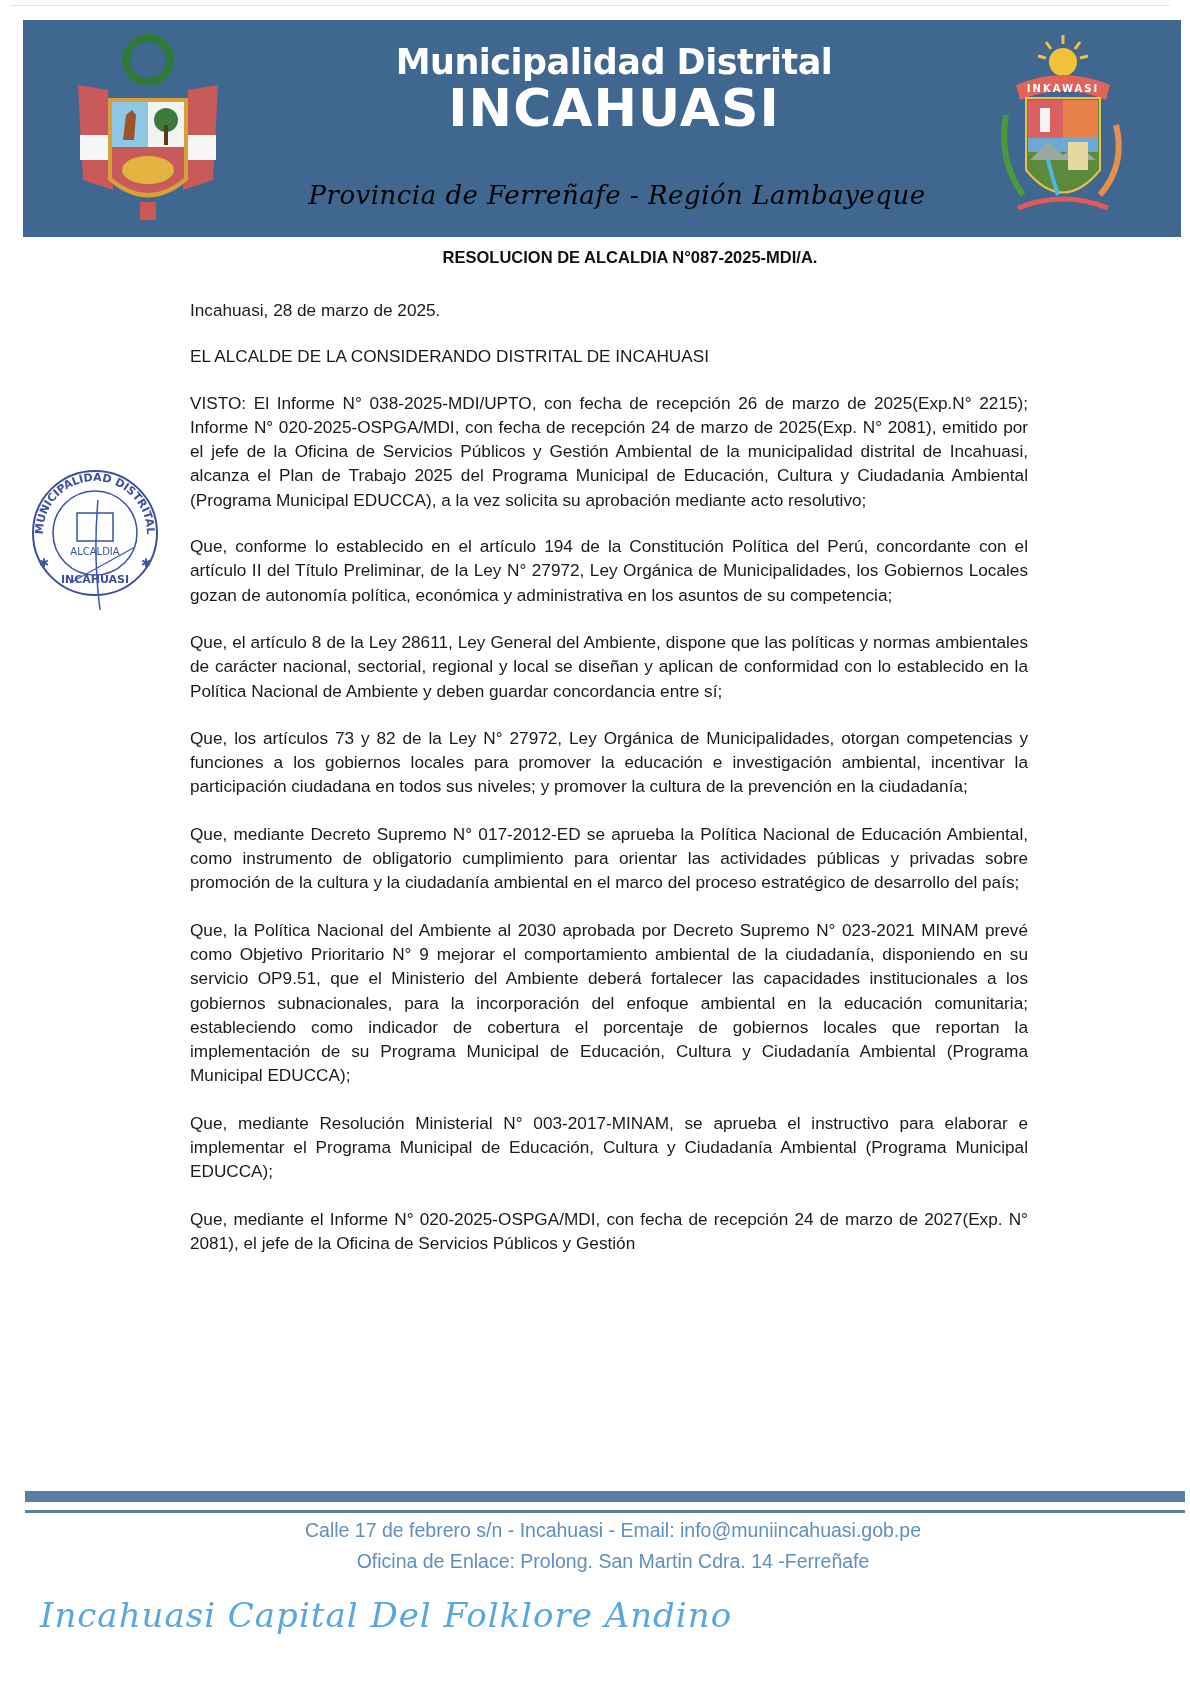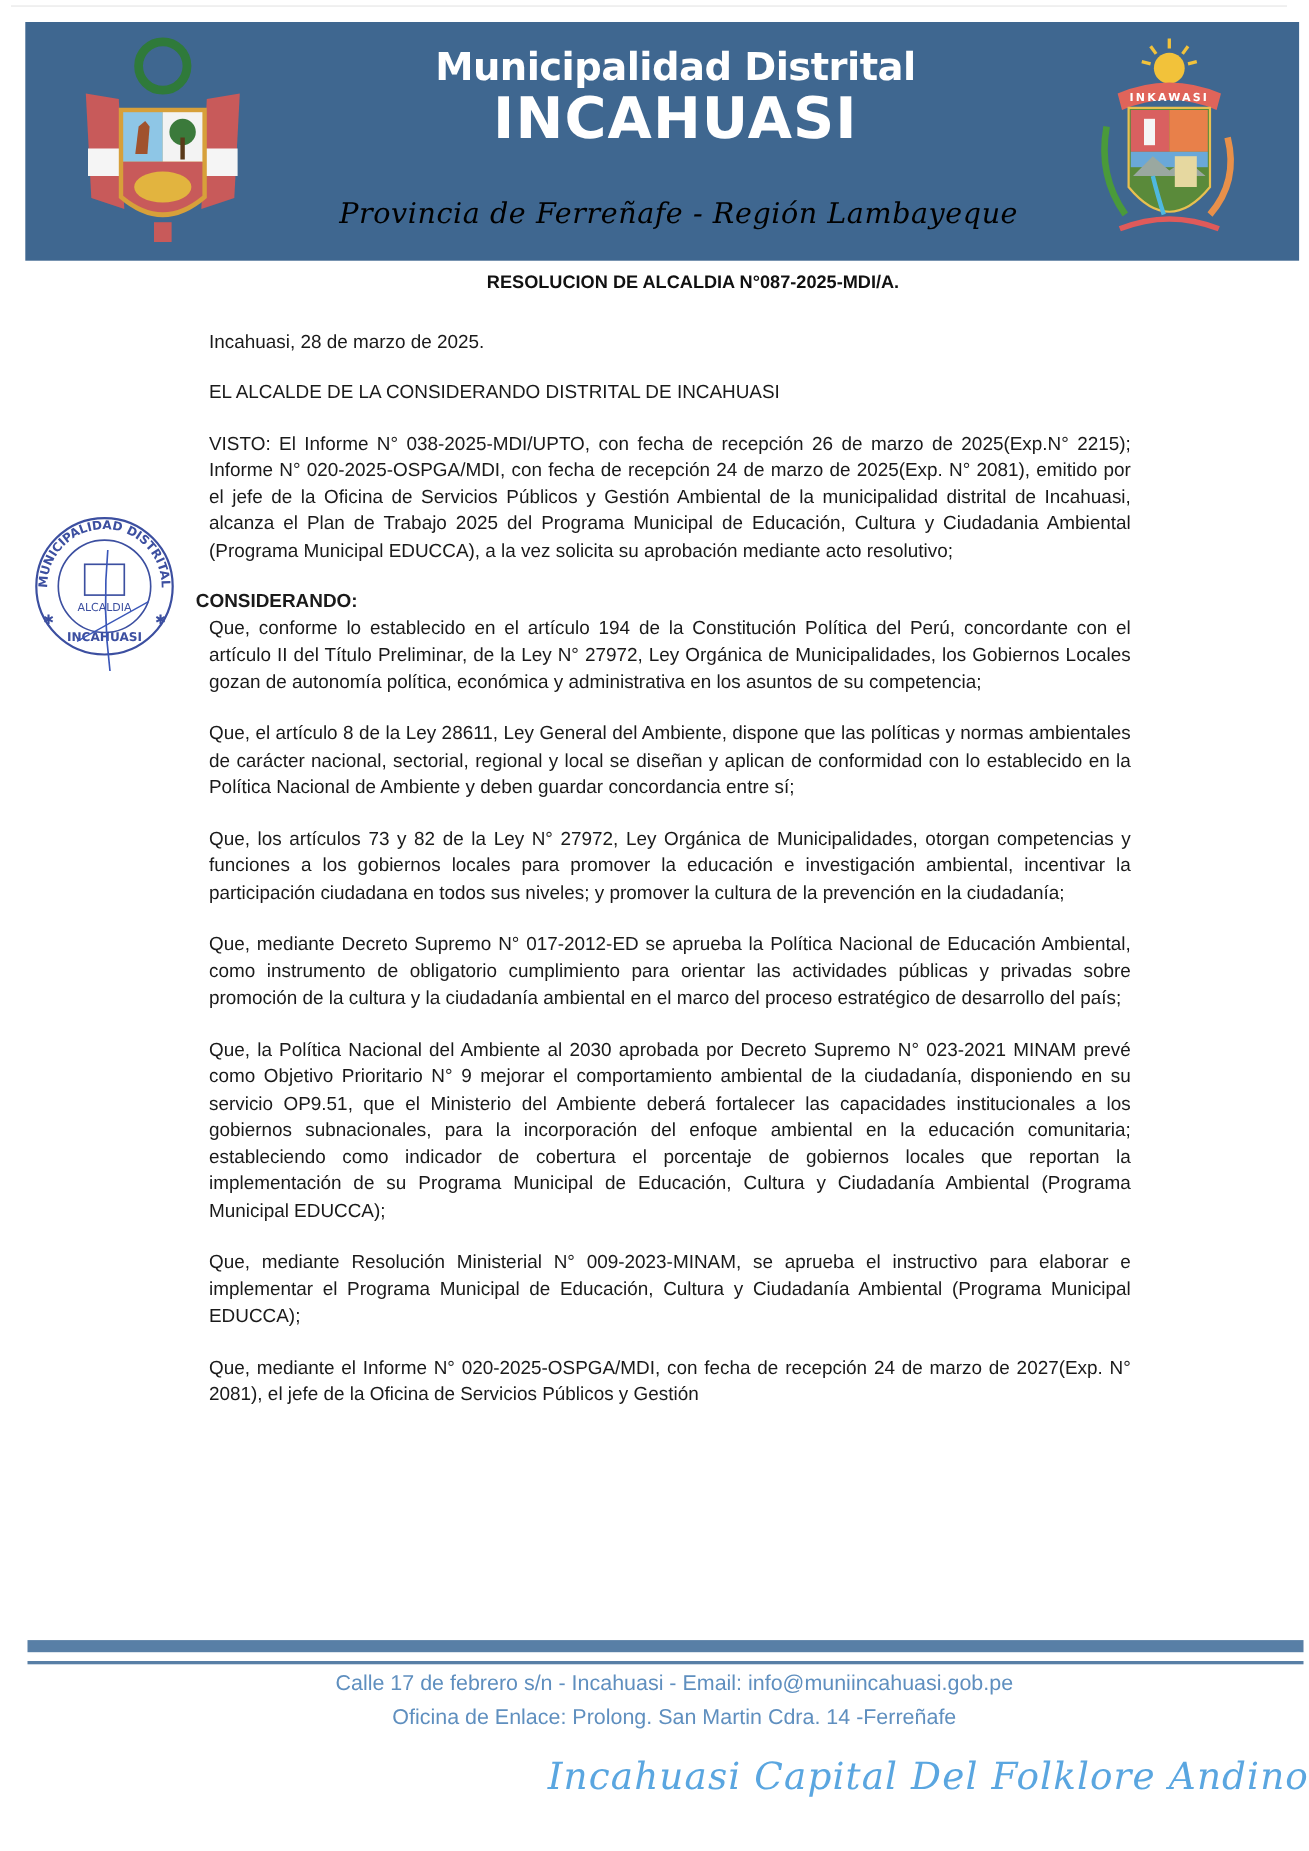--- a/index.html
+++ b/index.html
@@ -45,21 +45,21 @@
   .stamp { position: absolute; left: 25px; top: 455px; width: 140px; height: 160px; }
   .sep-thick { position: absolute; left: 25px; top: 1491px; width: 1160px; height: 11px; background: #587fa6; }
   .sep-thin { position: absolute; left: 25px; top: 1510px; width: 1160px; height: 3px; background: #587fa6; }
   .foot1, .foot2 {
     position: absolute; left: 0; right: 16px; text-align: center; color: #5f8fbf;
     font-size: 19.5px; padding-left: 52px;
   }
   .foot1 { top: 1519px; }
   .foot2 { top: 1550px; }
   .slogan {
-    position: absolute; left: 0; right: 0; top: 1595px; text-align: right;
+    position: absolute; left: 0; right: 0; top: 1595px; text-align: left;
     font-family: "DejaVu Serif", serif; font-style: italic; font-size: 34px; color: #5aa6e0;
     padding-left: 40px; letter-spacing: 1px;
   }
 </style>
 </head>
 <body>
 
 <div class="topline"></div>
 
 <div class="banner">
@@ -127,27 +127,26 @@
   <text x="14" y="112" font-size="12" fill="#3c4fa0">✱</text>
   <text x="116" y="112" font-size="12" fill="#3c4fa0">✱</text>
   <path d="M73 45 Q68 100 75 155" stroke="#3a56b8" stroke-width="1.5" fill="none"></path>
   <path d="M45 128 L110 92" stroke="#3a56b8" stroke-width="1.2" fill="none"></path>
 </svg>
 
 <div class="content">
   <p class="date">Incahuasi, 28 de marzo de 2025.</p>
   <p class="alcalde">EL ALCALDE DE LA CONSIDERANDO DISTRITAL DE INCAHUASI</p>
   <p class="visto">VISTO: El Informe N° 038-2025-MDI/UPTO, con fecha de recepción 26 de marzo de 2025(Exp.N° 2215); Informe N° 020-2025-OSPGA/MDI, con fecha de recepción 24 de marzo de 2025(Exp. N° 2081), emitido por el jefe de la Oficina de Servicios Públicos y Gestión Ambiental de la municipalidad distrital de Incahuasi, alcanza el Plan de Trabajo 2025 del Programa Municipal de Educación, Cultura y Ciudadania Ambiental (Programa Municipal EDUCCA), a la vez solicita su aprobación mediante acto resolutivo;</p>
-  <p class="cons-head">CONSIDERANDO:</p>
   <p>Que, conforme lo establecido en el artículo 194 de la Constitución Política del Perú, concordante con el artículo II del Título Preliminar, de la Ley N° 27972, Ley Orgánica de Municipalidades, los Gobiernos Locales gozan de autonomía política, económica y administrativa en los asuntos de su competencia;</p>
   <p>Que, el artículo 8 de la Ley 28611, Ley General del Ambiente, dispone que las políticas y normas ambientales de carácter nacional, sectorial, regional y local se diseñan y aplican de conformidad con lo establecido en la Política Nacional de Ambiente y deben guardar concordancia entre sí;</p>
   <p>Que, los artículos 73 y 82 de la Ley N° 27972, Ley Orgánica de Municipalidades, otorgan competencias y funciones a los gobiernos locales para promover la educación e investigación ambiental, incentivar la participación ciudadana en todos sus niveles; y promover la cultura de la prevención en la ciudadanía;</p>
   <p>Que, mediante Decreto Supremo N° 017-2012-ED se aprueba la Política Nacional de Educación Ambiental, como instrumento de obligatorio cumplimiento para orientar las actividades públicas y privadas sobre promoción de la cultura y la ciudadanía ambiental en el marco del proceso estratégico de desarrollo del país;</p>
   <p>Que, la Política Nacional del Ambiente al 2030 aprobada por Decreto Supremo N° 023-2021 MINAM prevé como Objetivo Prioritario N° 9 mejorar el comportamiento ambiental de la ciudadanía, disponiendo en su servicio OP9.51, que el Ministerio del Ambiente deberá fortalecer las capacidades institucionales a los gobiernos subnacionales, para la incorporación del enfoque ambiental en la educación comunitaria; estableciendo como indicador de cobertura el porcentaje de gobiernos locales que reportan la implementación de su Programa Municipal de Educación, Cultura y Ciudadanía Ambiental (Programa Municipal EDUCCA);</p>
-  <p>Que, mediante Resolución Ministerial N° 009-2023-MINAM, se aprueba el instructivo para elaborar e implementar el Programa Municipal de Educación, Cultura y Ciudadanía Ambiental (Programa Municipal EDUCCA);</p>
+  <p>Que, mediante Resolución Ministerial N° 003-2017-MINAM, se aprueba el instructivo para elaborar e implementar el Programa Municipal de Educación, Cultura y Ciudadanía Ambiental (Programa Municipal EDUCCA);</p>
   <p>Que, mediante el Informe N° 020-2025-OSPGA/MDI, con fecha de recepción 24 de marzo de 2027(Exp. N° 2081), el jefe de la Oficina de Servicios Públicos y Gestión</p>
 </div>
 
 <div class="sep-thick"></div>
 <div class="sep-thin"></div>
 
 <div class="foot1">Calle 17 de febrero s/n - Incahuasi - Email: info@muniincahuasi.gob.pe</div>
 <div class="foot2">Oficina de Enlace: Prolong. San Martin Cdra. 14 -Ferreñafe</div>
 <div class="slogan">Incahuasi Capital Del Folklore Andino</div>
 

